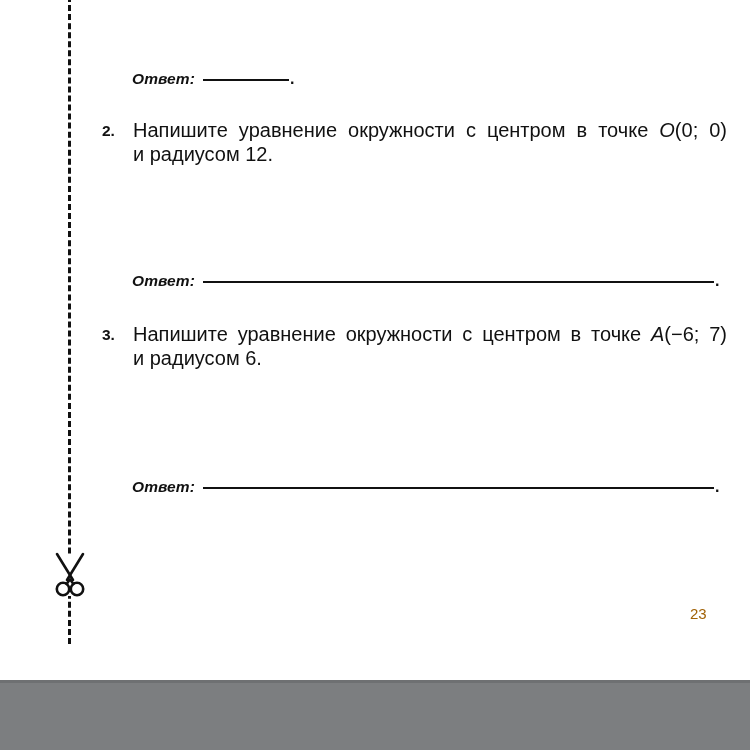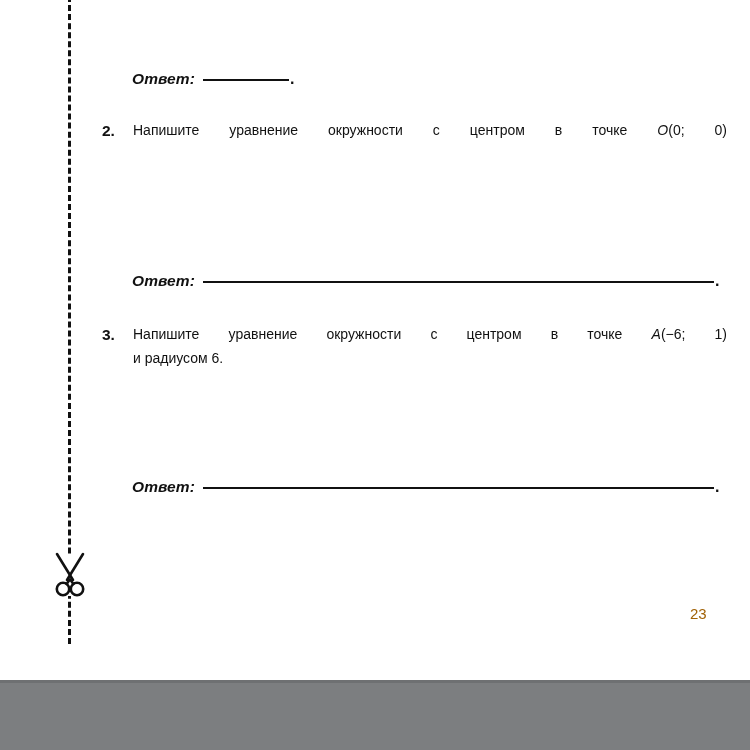--- a/index.html
+++ b/index.html
@@ -103,21 +103,21 @@
     color: #111111;
   }
   .task-number {
     font-weight: bold;
     font-size: 15.5px;
     line-height: 23px;
     width: 31px;
     flex: 0 0 31px;
   }
   .task-body {
-    font-size: 14px;
+    font-size: 20px;
     line-height: 23.5px;
     flex: 1 1 auto;
   }
   .task-line {
     display: block;
     white-space: nowrap;
   }
   .task-line.justified {
     text-align: justify;
     text-align-last: justify;
@@ -180,33 +180,34 @@
   <div class="answer-row" id="answer1">
     <span class="answer-label">Ответ:</span>
     <span class="answer-rule"></span>
     <span class="answer-dot">.</span>
   </div>
 
   <div class="task" id="task2">
     <div class="task-number">2.</div>
     <div class="task-body">
       <span class="task-line justified"><span>Напишите уравнение окружности с центром в точке </span><span class="pt">O</span><span>(0; 0)</span></span>
+      <span class="task-line">и радиусом 12.</span>
     </div>
   </div>
 
   <div class="answer-row" id="answer2">
     <span class="answer-label">Ответ:</span>
     <span class="answer-rule"></span>
     <span class="answer-dot">.</span>
   </div>
 
   <div class="task" id="task3">
     <div class="task-number">3.</div>
     <div class="task-body">
-      <span class="task-line justified"><span>Напишите уравнение окружности с центром в точке </span><span class="pt">A</span><span>(−6; 1)</span></span>
+      <span class="task-line justified"><span>Напишите уравнение окружности с центром в точке </span><span class="pt">A</span><span>(−6; 7)</span></span>
       <span class="task-line">и радиусом 6.</span>
     </div>
   </div>
 
   <div class="answer-row" id="answer3">
     <span class="answer-label">Ответ:</span>
     <span class="answer-rule"></span>
     <span class="answer-dot">.</span>
   </div>
 

